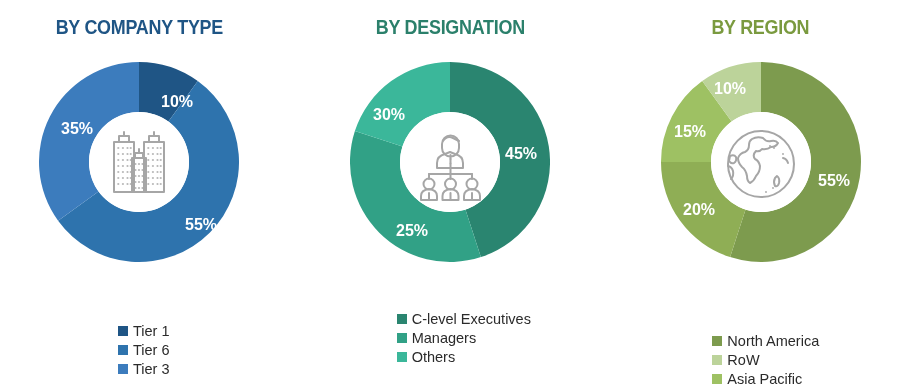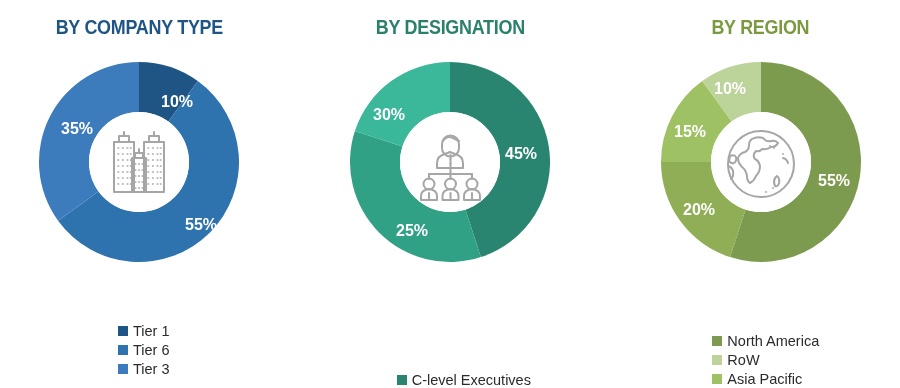--- a/index.html
+++ b/index.html
@@ -72,21 +72,21 @@
     display:inline-block;
   }
   .legend-label{
     font-size:14.5px;
     color:#2b2b2b;
     white-space:nowrap;
   }
   
   .legend.p0{bottom:12px;}
   .legend.p0 .legend-inner{margin-left:118px;}
-  .legend.p1{bottom:1px;}
+  .legend.p1{bottom:24px;}
   .legend.p1 .legend-inner{margin-left:86px;}
   .legend.p2{bottom:2px;}
   .legend.p2 .legend-inner{margin-left:91px;}
 </style>
 </head>
 <body>
 
 <div class="board">
 
   <div class="panel">
@@ -267,20 +267,28 @@
         </g>
       </svg>
     </div>
 
     <div class="legend p1">
       <div class="legend-inner">
         <div class="legend-row">
           <span class="swatch" style="background:#2a8570"></span>
           <span class="legend-label">C-level Executives</span>
         </div>
+        <div class="legend-row">
+          <span class="swatch" style="background:#31a186"></span>
+          <span class="legend-label">Managers</span>
+        </div>
+        <div class="legend-row">
+          <span class="swatch" style="background:#3bb79a"></span>
+          <span class="legend-label">Others</span>
+        </div>
       </div>
     </div>
   </div>
 
   <div class="panel">
     <div class="panel-title" style="color:#7a9a3f">BY REGION</div>
 
     <div class="donut-wrap">
       <svg class="donut-svg" width="200" height="222" viewBox="0 0 200 222">
         <g transform="translate(100,111)">

